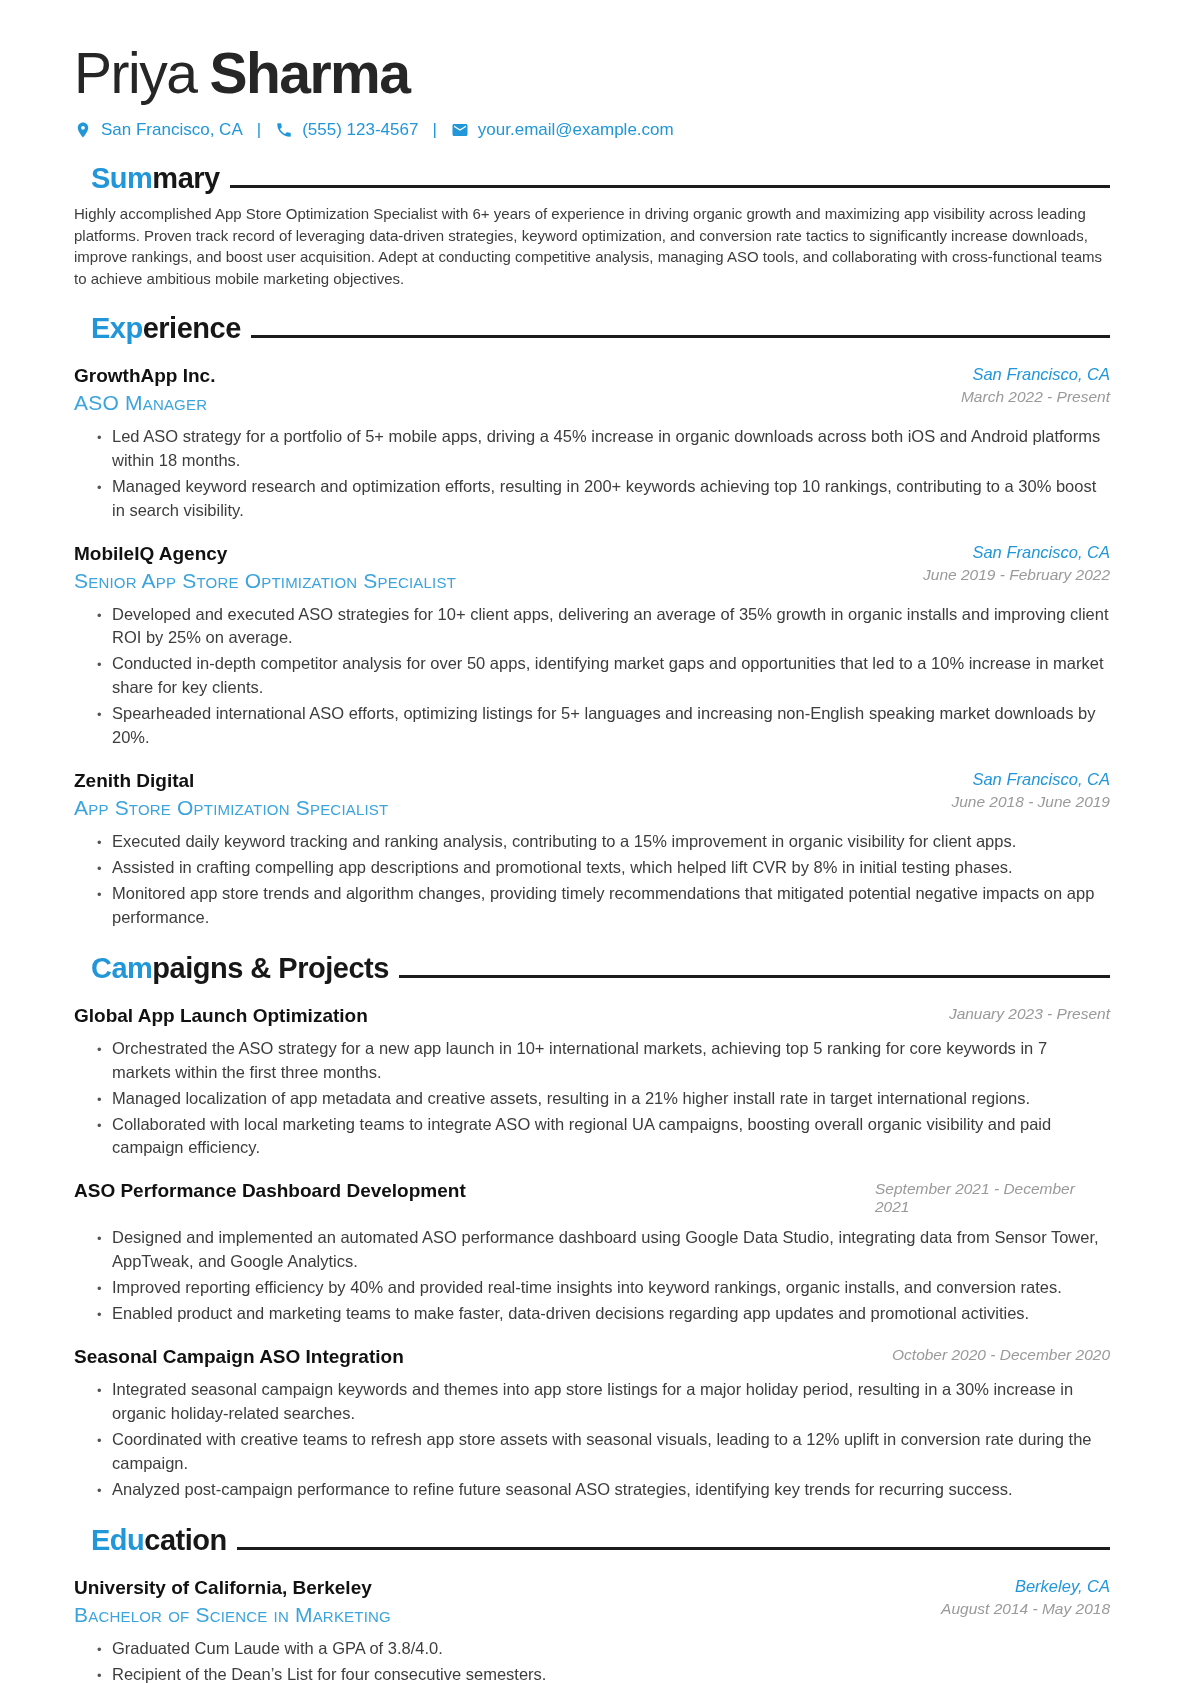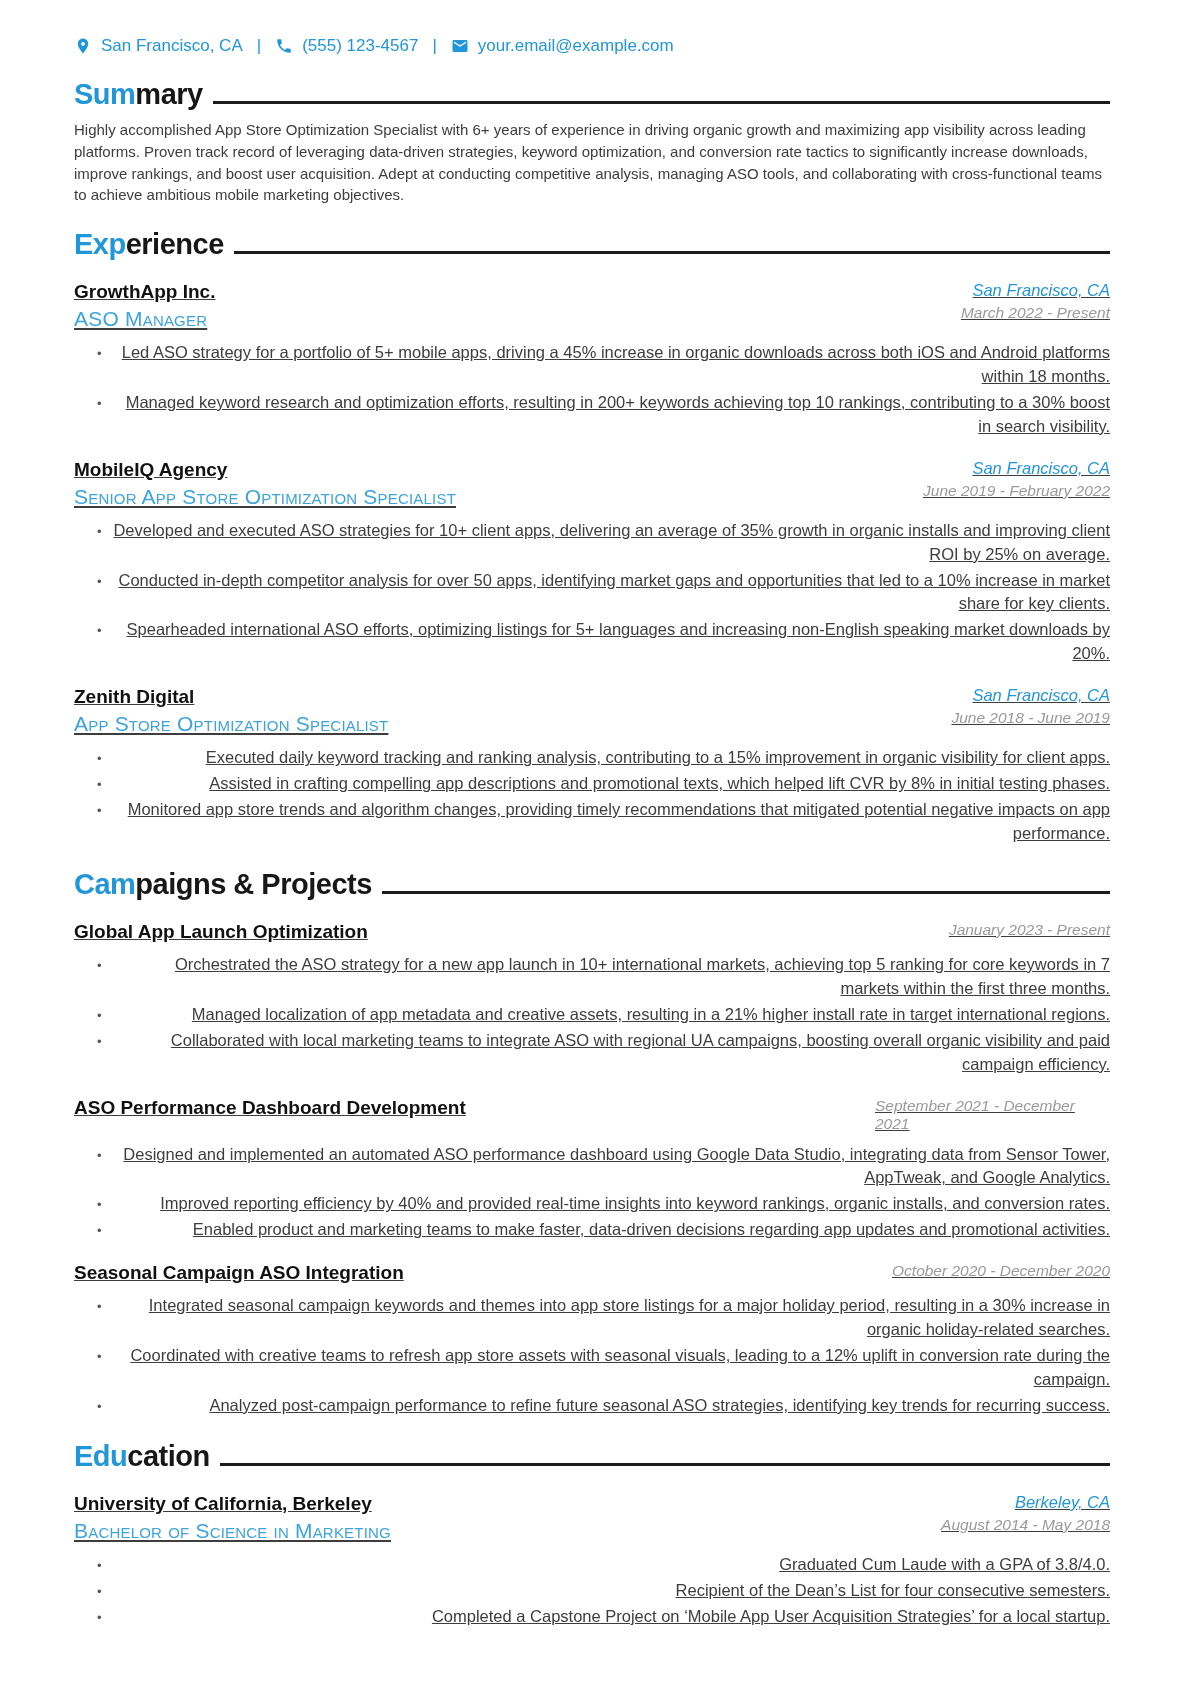--- a/index.html
+++ b/index.html
@@ -20,44 +20,45 @@
   
   h1{font-size:57px;line-height:1.05;margin:8px 0 16px;color:#262626;letter-spacing:-1.5px;}
   h1 .first{font-weight:400;margin-right:13px;}
   h1 .last{font-weight:700;}
   .contact{display:flex;align-items:center;gap:14px;color:var(--accent);font-size:17px;margin-bottom:4px;}
   .citem{display:flex;align-items:center;gap:9px;}
   .icon{display:inline-flex;}
   .icon svg{width:18px;height:18px;fill:var(--accent);display:block;}
   .sep{color:var(--accent);font-size:17px;}
   
-  .sec-head{display:flex;align-items:flex-end;margin-top:22px;margin-bottom:8px;}
+  .sec-head{display:flex;align-items:flex-end;margin-top:22px;margin-bottom:8px;margin-left:17px;}
   h2{font-size:29px;margin:0;font-weight:700;color:var(--heading);letter-spacing:-0.5px;white-space:nowrap;}
   h2 .hl{color:var(--accent);}
   .rule{flex:1;height:3px;background:#1c1c1c;margin-left:10px;margin-bottom:7px;}
   
   .summary-text{margin:6px 0 0;font-size:15px;line-height:1.45;}
   
-  .entry{margin-top:20px;text-decoration:underline;}
+  .entry{margin-top:20px;}
   .entry-head{display:flex;justify-content:space-between;align-items:flex-start;}
   .company{font-size:19px;font-weight:700;color:#111;margin:0;}
   .role{font-variant:small-caps;color:var(--title_blue);font-size:21px;margin-top:4px;letter-spacing:0.2px;}
   .loc{color:var(--accent);font-style:italic;font-size:16.5px;text-align:right;}
   .dates{color:var(--date_gray);font-style:italic;font-size:15.5px;text-align:left;margin-top:4px;}
   .proj-dates{color:var(--date_gray);font-style:italic;font-size:15.5px;max-width:235px;}
-  .bullets{margin:10px 0 0;padding-left:23px;list-style:none;text-align:right;}
+  .bullets{margin:10px 0 0;padding-left:23px;list-style:none;}
   .bullets li{position:relative;padding-left:15px;font-size:16.5px;line-height:1.45;margin-bottom:2px;}
   .bullets li::before{content:"\2022";position:absolute;left:0;top:1px;color:#555;font-size:13px;line-height:1.8;}
 </style>
 </head>
 <body>
 
 <div class="page">
 
   <header>
+    <h1><span class="first">Priya</span><span class="last">Sharma</span></h1>
     <div class="contact">
       <span class="citem">
         <span class="icon">
           <svg viewBox="0 0 24 24">
               <path d="M12 2C8.1 2 5 5.1 5 9c0 5.2 7 13 7 13s7-7.8 7-13c0-3.9-3.1-7-7-7zm0 9.5A2.5 2.5 0 1 1 12 6.5a2.5 2.5 0 0 1 0 5z"></path>
             </svg>
         </span>
         <span>San Francisco, CA</span>
       </span>
       <span class="sep">|</span>

